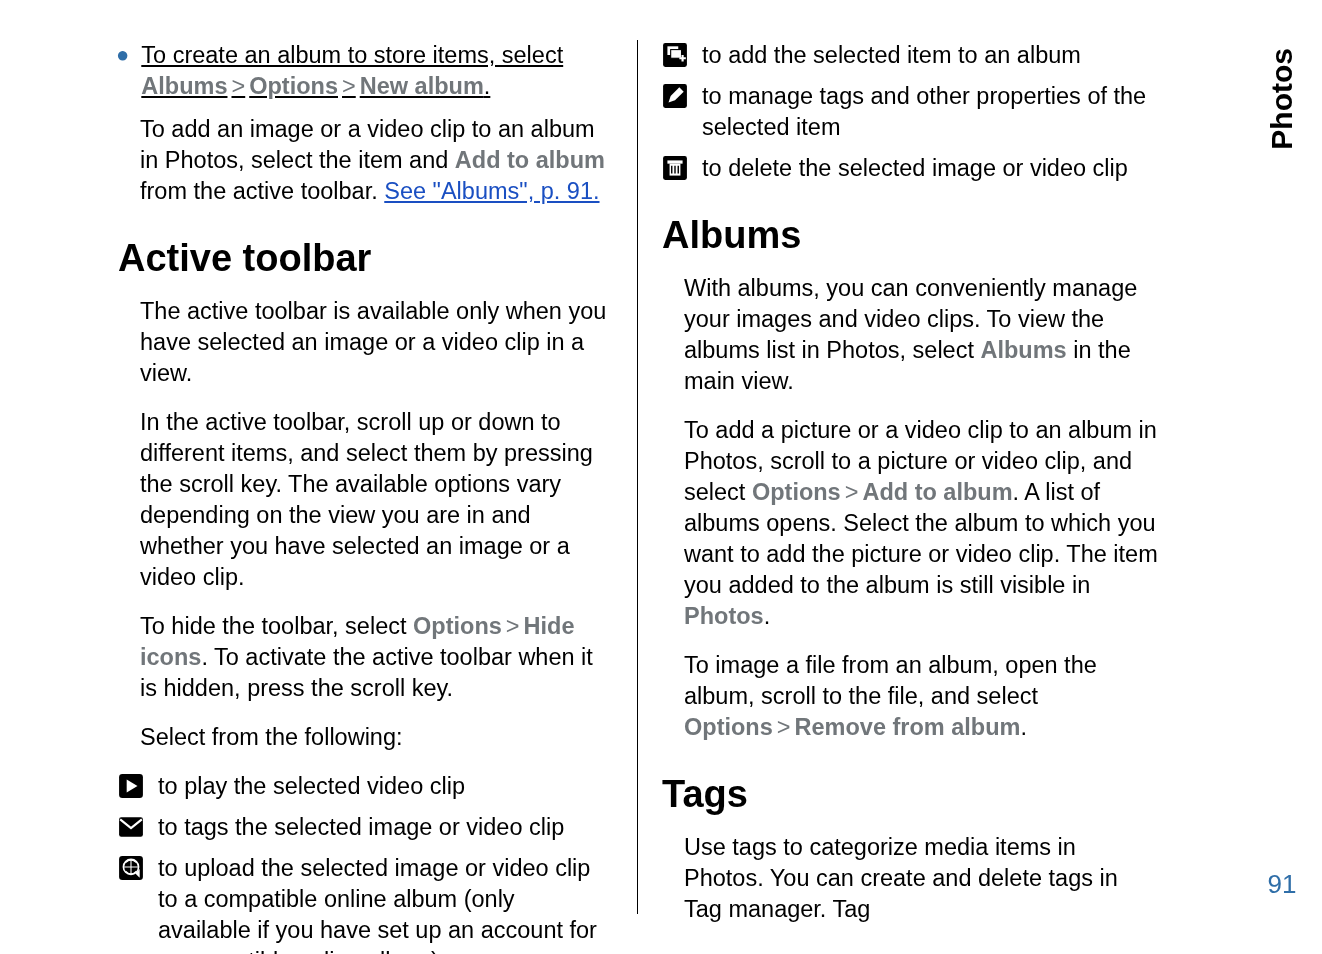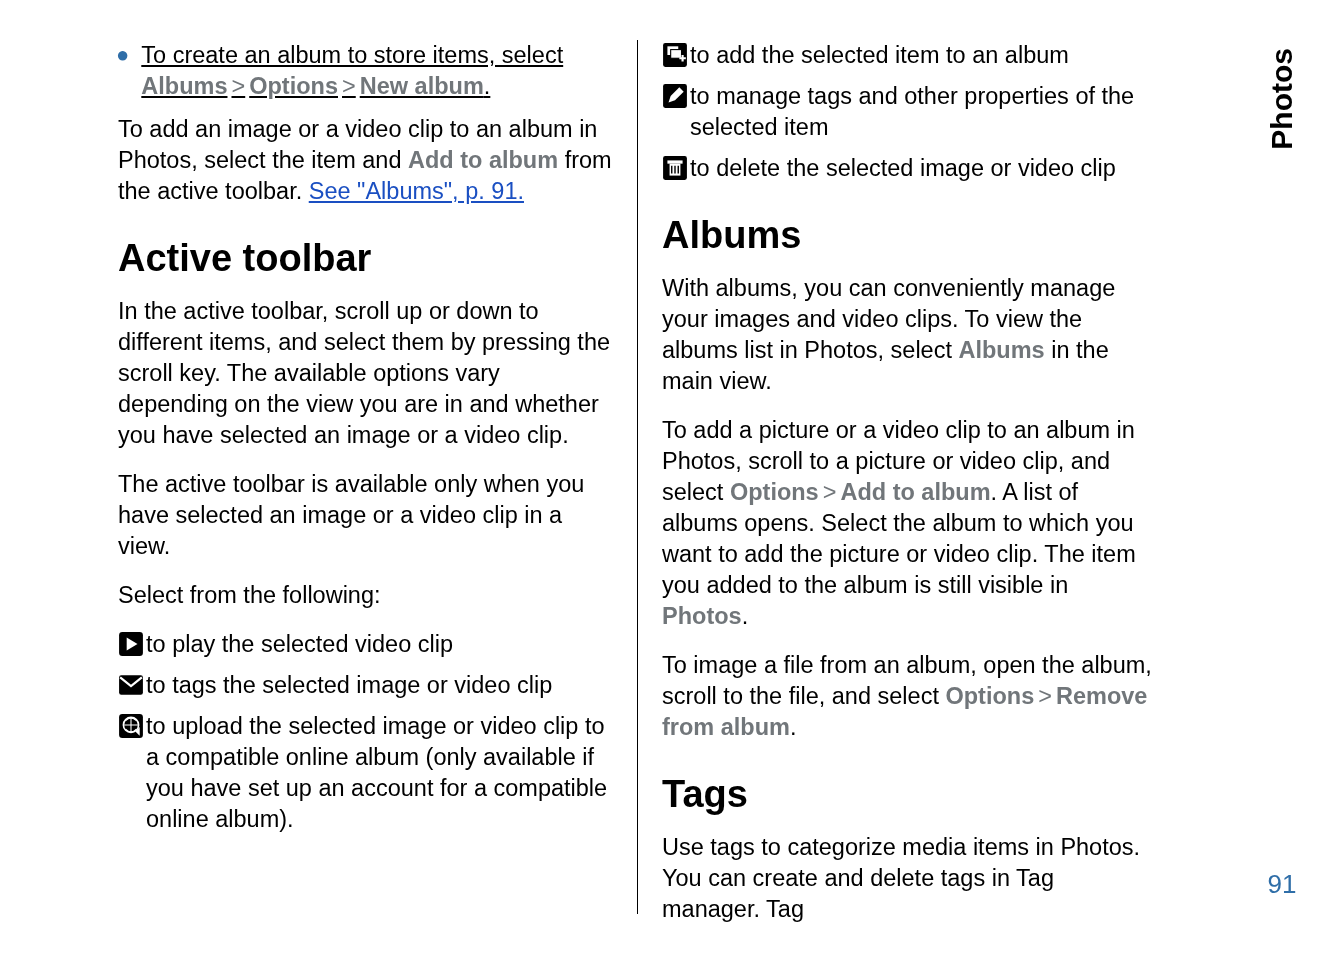--- a/index.html
+++ b/index.html
@@ -46,21 +46,21 @@
   .page-num {
     font-weight: 400;
     color: #2f6ea8;
     font-size: 26px;
   }
   p, li, .row, .icon-line {
     font-size: 23.5px;
     line-height: 1.32;
     color: #000;
   }
-  p { margin-bottom: 18px; }
+  p { margin-bottom: 18px; margin-left: 22px; }
   .bullet-item {
     display: flex;
     gap: 12px;
     margin-bottom: 12px;
     margin-left: -2px;
   }
   .bullet-dot {
     color: #2f6ea8;
     font-size: 22px;
     line-height: 1.2;
@@ -75,21 +75,21 @@
   .col.right h2:first-child { margin-top: 0; }
   .bold-gray { color: #71767a; font-weight: 700; }
   .gt { color: #71767a; font-weight: 400; padding: 0 4px; }
   .link {
     color: #1a4fc2;
     text-decoration: underline;
   }
   .icon-line {
     display: flex;
     align-items: flex-start;
-    gap: 2px;
+    gap: 14px;
     margin-bottom: 10px;
   }
   .icon-line .txt { flex: 1; }
   .icon-box {
     width: 26px;
     height: 26px;
     min-width: 26px;
     margin-top: 2px;
     display: inline-flex;
     align-items: center;
@@ -112,23 +112,26 @@
         </div>
       </div>
 
       <p>
         <span>To add an image or a video clip to an album in Photos, select the item and </span><span class="bold-gray">Add to album</span><span> from the active toolbar. </span><a class="link">See "Albums", p. 91.</a>
       </p>
 
 
       <h2>Active toolbar</h2>
 
+      <p>The active toolbar is available only when you have selected an image or a video clip in a view.</p>
       <p>In the active toolbar, scroll up or down to different items, and select them by pressing the scroll key. The available options vary depending on the view you are in and whether you have selected an image or a video clip.</p>
-      <p>The active toolbar is available only when you have selected an image or a video clip in a view.</p>
-
+
+      <p>
+        <span>To hide the toolbar, select </span><span class="bold-gray">Options</span><span class="gt">&gt;</span><span class="bold-gray">Hide icons</span><span>. To activate the active toolbar when it is hidden, press the scroll key.</span>
+      </p>
 
       <p>Select from the following:</p>
 
       <div class="icon-line">
         <span class="icon-box">
           <svg viewBox="0 0 24 24">
               <rect x="1" y="1" width="22" height="22" rx="3" fill="#000"></rect>
               <path d="M8 6 L18 12 L8 18 Z" fill="#fff"></path>
             </svg>
         </span>

